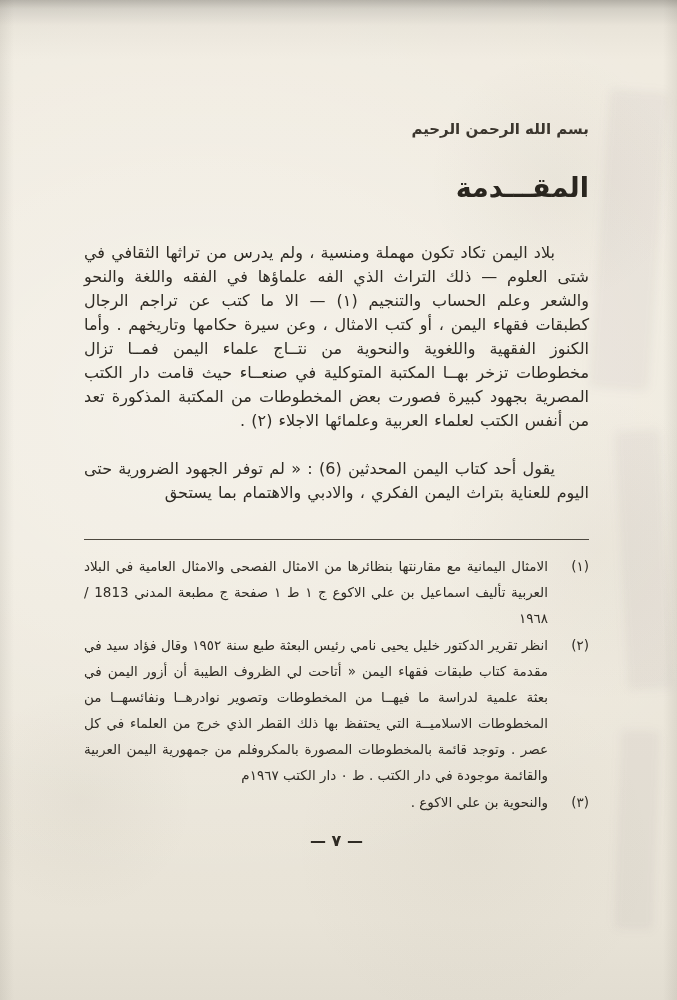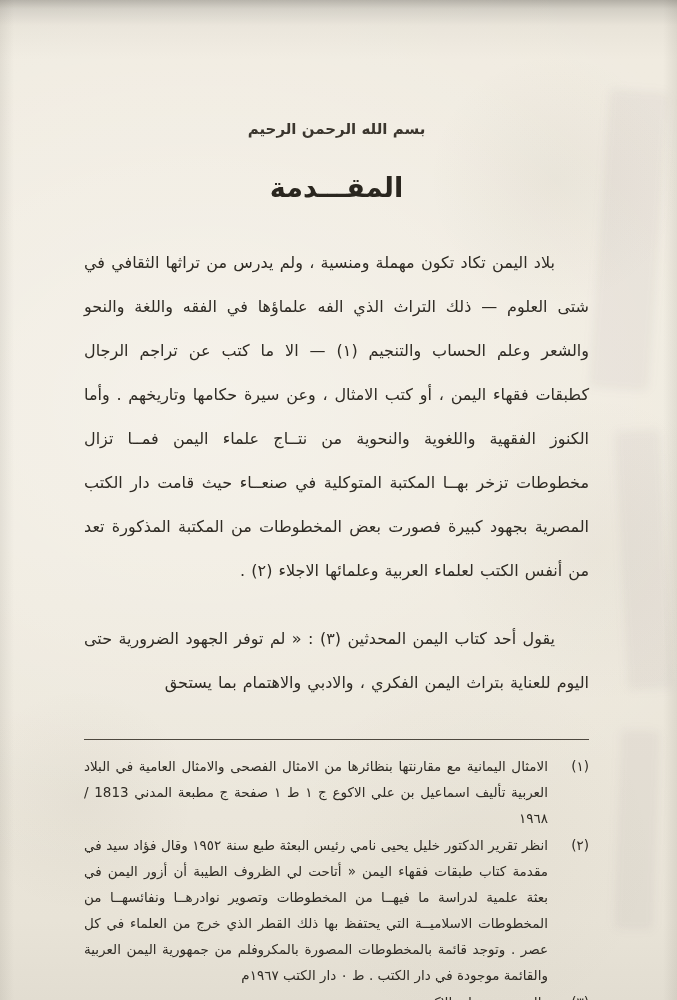--- a/index.html
+++ b/index.html
@@ -47,37 +47,37 @@
   .bleed.b3 { top: 730px; right: 20px; width: 40px; height: 200px; transform: rotate(2deg); }
 
   .content {
     position: absolute;
     top: 0;
     right: 88px;
     width: 505px;
   }
   .basmala {
     margin-top: 120px;
-    text-align: center;
+    text-align: right;
     font-size: 15px;
     font-weight: bold;
     letter-spacing: 0.5px;
     color: #3b362e;
   }
   .heading {
     margin: 34px 0 0 0;
-    text-align: center;
+    text-align: right;
     font-size: 27px;
     font-weight: bold;
     color: #2a261f;
   }
   .para {
     margin: 38px 0 0 0;
     font-size: 16px;
-    line-height: 44px;
+    line-height: 24px;
     text-align: justify;
     text-indent: 34px;
     word-spacing: 1px;
   }
   .para.second {
     margin-top: 24px;
   }
   .rule {
     margin-top: 34px;
     border: 0;
@@ -121,21 +121,21 @@
   <div class="bleed b2"></div>
   <div class="bleed b3"></div>
 
   <div class="content">
     <div class="basmala">بسم الله الرحمن الرحيم</div>
 
     <h1 class="heading">المقـــدمة</h1>
 
     <p class="para">بلاد اليمن تكاد تكون مهملة ومنسية ، ولم يدرس من تراثها الثقافي في شتى العلوم — ذلك التراث الذي الفه علماؤها في الفقه واللغة والنحو والشعر وعلم الحساب والتنجيم (١) — الا ما كتب عن تراجم الرجال كطبقات فقهاء اليمن ، أو كتب الامثال ، وعن سيرة حكامها وتاريخهم . وأما الكنوز الفقهية واللغوية والنحوية من نتــاج علماء اليمن فمــا تزال مخطوطات تزخر بهــا المكتبة المتوكلية في صنعــاء حيث قامت دار الكتب المصرية بجهود كبيرة فصورت بعض المخطوطات من المكتبة المذكورة تعد من أنفس الكتب لعلماء العربية وعلمائها الاجلاء (٢) .</p>
 
-    <p class="para second">يقول أحد كتاب اليمن المحدثين (٣) : « لم توفر الجهود الضرورية حتى اليوم للعناية بتراث اليمن الفكري ، والادبي والاهتمام بما يستحق</p>
+    <p class="para second">يقول أحد كتاب اليمن المحدثين (6) : « لم توفر الجهود الضرورية حتى اليوم للعناية بتراث اليمن الفكري ، والادبي والاهتمام بما يستحق</p>
 
     <div class="rule"></div>
 
     <div class="footnotes">
       <div class="fn">
         <span class="fn-num">(١)</span>
         <span class="fn-text">الامثال اليمانية مع مقارنتها بنظائرها من الامثال الفصحى والامثال العامية في البلاد العربية تأليف اسماعيل بن علي الاكوع ج ١ ط ١ صفحة ج مطبعة المدني 1813 / ١٩٦٨</span>
       </div>
       <div class="fn">
         <span class="fn-num">(٢)</span>

